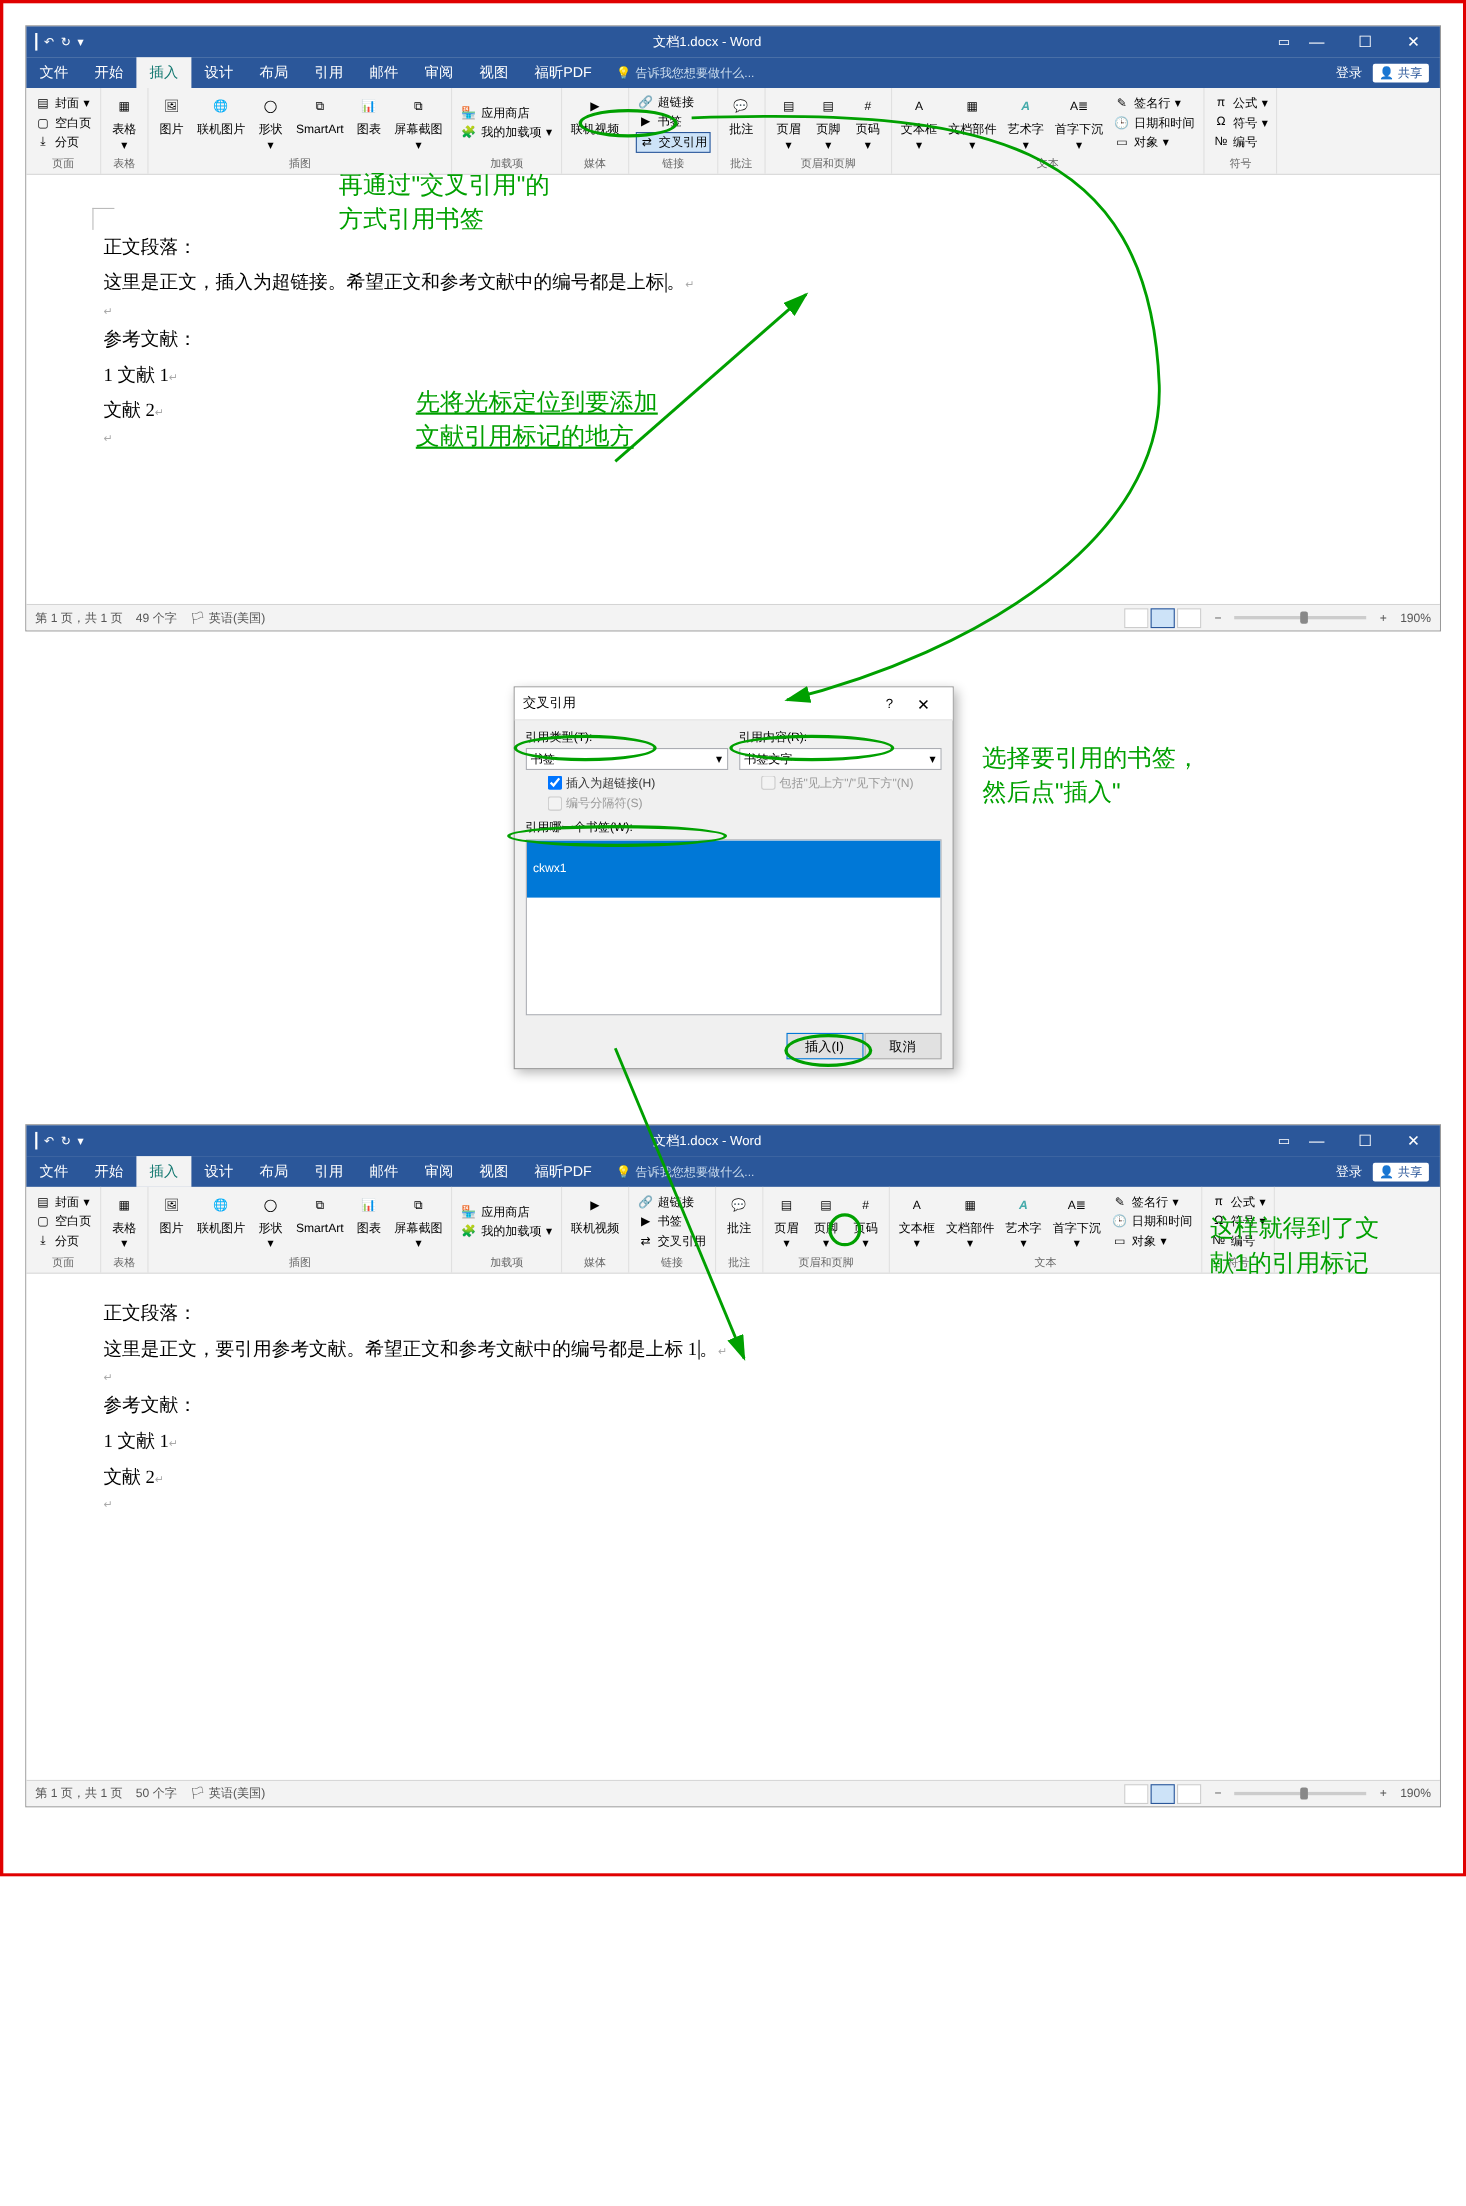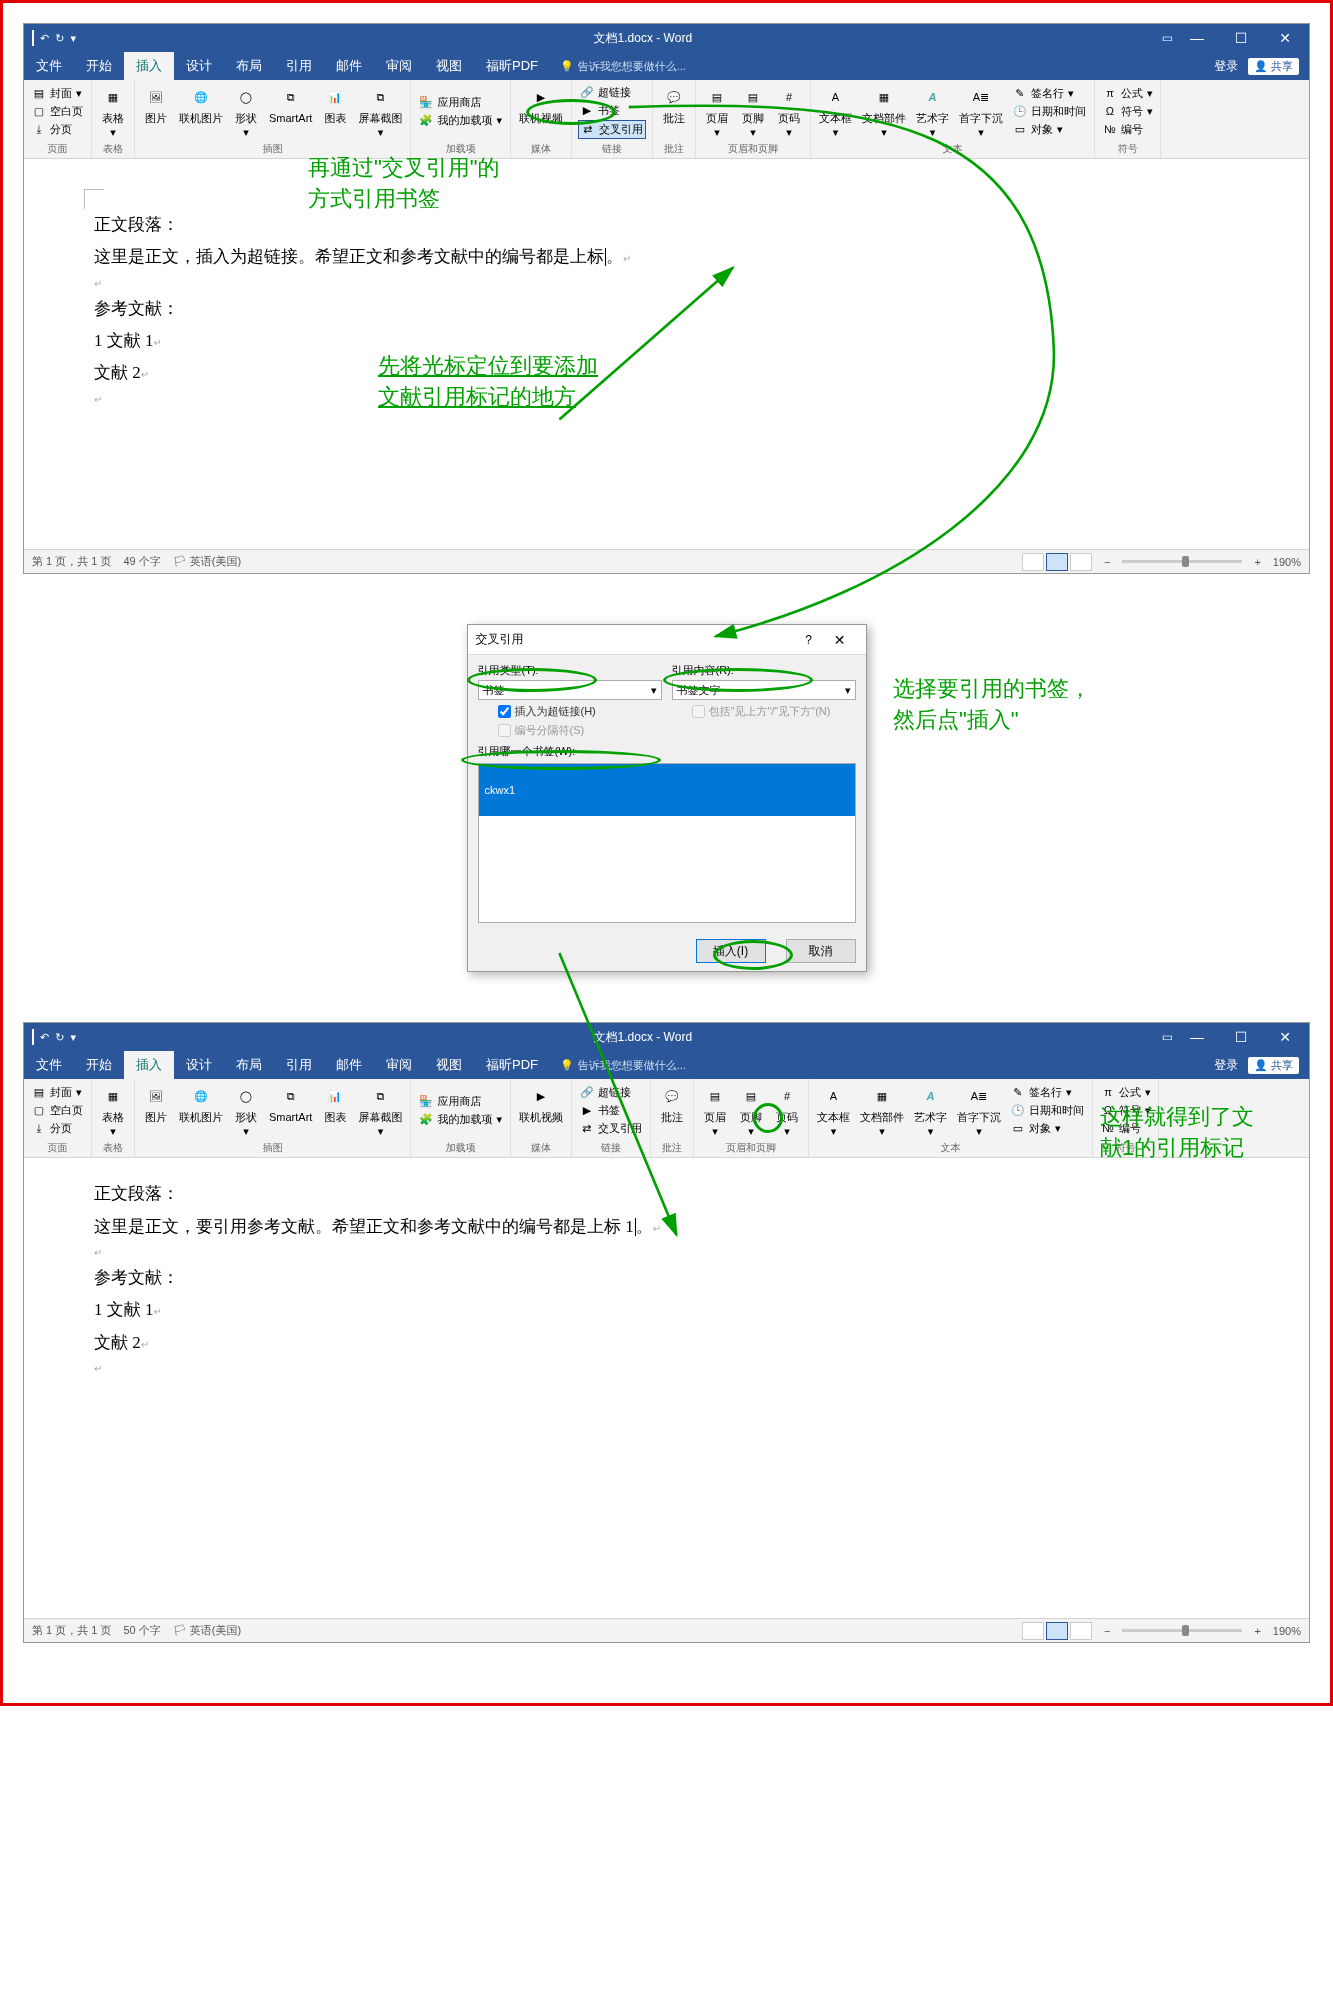--- a/index.html
+++ b/index.html
@@ -47,21 +47,21 @@
   .dlg-row { display:flex; gap:10px; }
   .dlg-col { flex:1; }
   .dlg-label { margin-bottom:2px;}
   .dlg-select { width:100%; border:1px solid #abadb3; background:#fff; height:20px; padding:1px 4px; font-size:11px; display:flex; align-items:center; justify-content:space-between;}
   .dlg-chk { display:flex; align-items:center; gap:4px; margin-top:4px; color:#333;padding-left:20px;}
   .dlg-chk.disabled{color:#999;}
   .dlg-chk input{margin:0;}
   .dlg-list { margin-top:4px; border:1px solid #abadb3; background:#fff; height:160px; overflow:auto;}
   .dlg-list .item { padding:20px 6px; font-size:11px;}
   .dlg-list .item.selected { background:#0078d7; color:#fff; }
-  .dlg-btns { display:flex; justify-content:flex-end; gap:20px; padding: 8px 10px; }
+  .dlg-btns { display:flex; justify-content:flex-end; gap:1px; padding: 8px 10px; }
   .dlg-btn { min-width:70px; height:24px; border:1px solid #adadad; background:#e1e1e1; font-size:12px; cursor:pointer;}
   .dlg-btn.primary{border:1px solid #0078d7;}
 
   .annot { position:absolute; color:#00a000; font-size:22px; line-height:1.4; font-family:"Microsoft YaHei",sans-serif; z-index:50; white-space:nowrap;}
   .circle { position:absolute; border:3px solid #00a000; border-radius:50%; z-index:40; pointer-events:none;}
   svg.arrows { position:absolute; top:0; left:0; width:100%; height:100%; z-index:30; pointer-events:none;}
 
   .floppy{width:12px;height:12px;border:1px solid #fff;position:relative;}
   .arrow-ic{font-size:11px;color:#fff;}
   .ruler-edge { position:absolute; top:30px; left:60px; width:20px; height:20px; border-top:1px solid #bbb; border-left:1px solid #bbb;}

